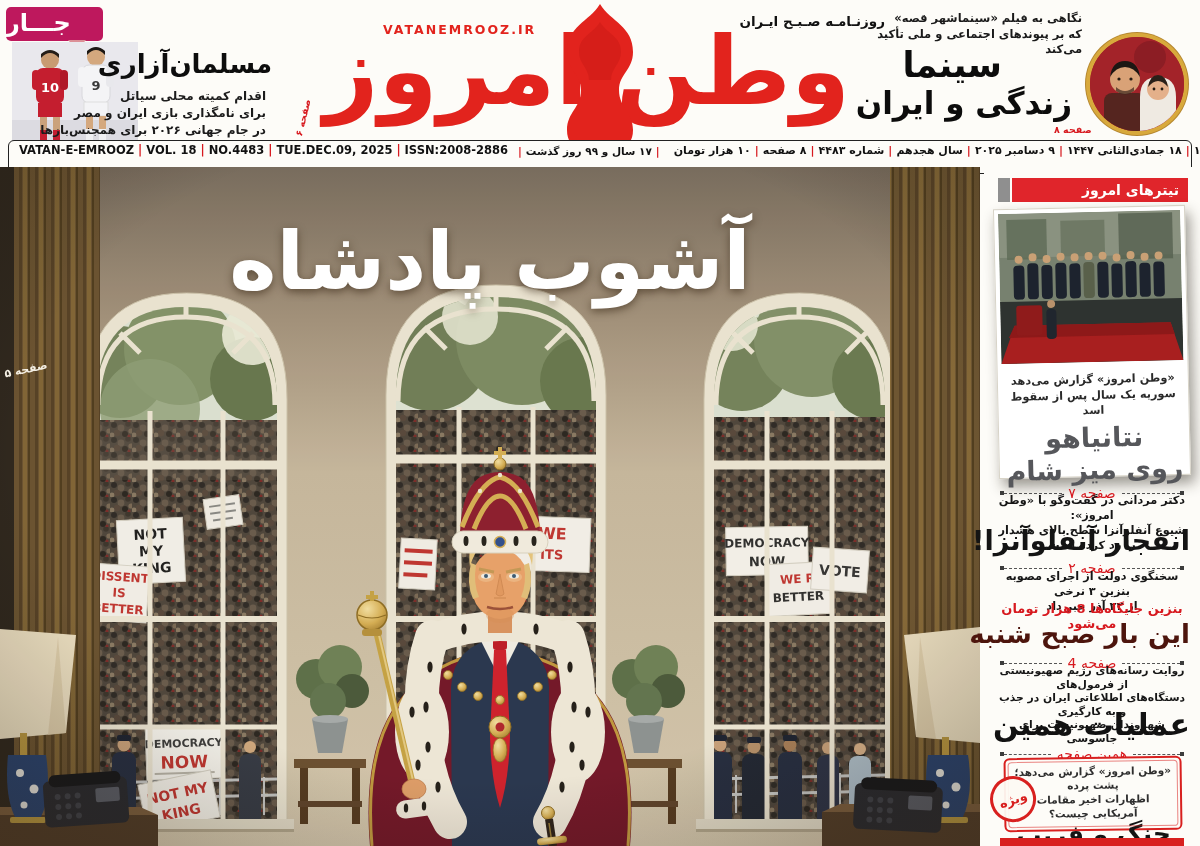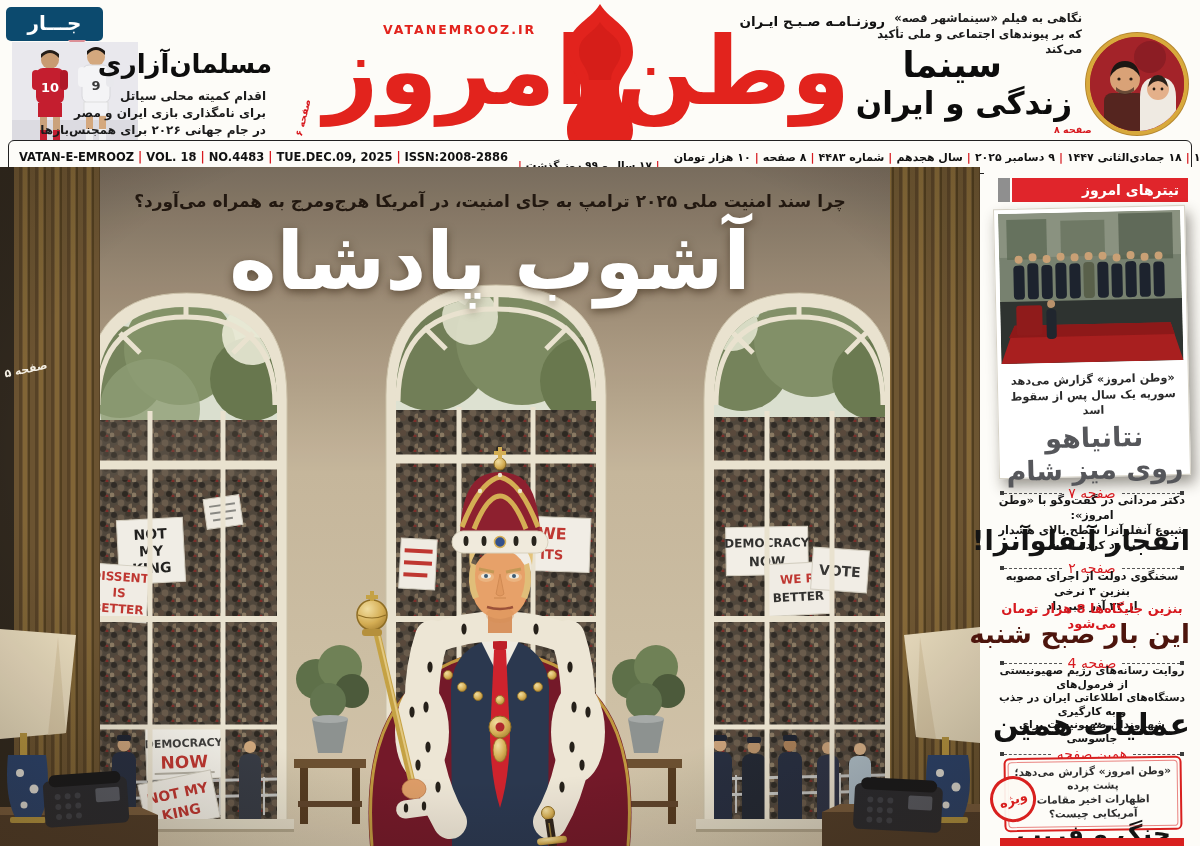--- a/index.html
+++ b/index.html
@@ -3,42 +3,42 @@
 <meta charset="utf-8">
 <style>
   html,body{margin:0;padding:0;background:#e9e7e2;}
   *{box-sizing:border-box;}
   .page{position:relative;width:1200px;height:846px;background:#fdfcf8;overflow:hidden;
         font-family:"DejaVu Sans",sans-serif;color:#111;}
   .abs{position:absolute;}
   .fa{direction:rtl;}
 
   
-  .promo{left:6px;top:7px;width:97px;height:34px;background:#0c4a6e;border-radius:5px;
-         color:#fff;font-size:20px;font-weight:bold;text-align:center;line-height:33px;}
+  .promo{left:6px;top:7px;width:97px;height:34px;background:#be185d;border-radius:5px;
+         color:#fff;font-size:24px;font-weight:bold;text-align:left;line-height:33px;}
   .promo:after{content:"";position:absolute;left:62px;bottom:-9px;border-left:9px solid transparent;
          border-right:9px solid transparent;border-top:10px solid #dc9097;}
   .soccer{left:12px;top:42px;width:126px;height:100px;background:#e9e8ed;overflow:hidden;}
   .page6{left:284px;top:112px;color:#d7191f;font-size:9.5px;font-weight:bold;transform:rotate(-76deg);transform-origin:center;}
   .lstitle{left:110px;top:49px;width:162px;text-align:right;font-size:26px;font-weight:bold;color:#0d0d0d;white-space:nowrap;}
   .lskick{left:40px;top:88px;width:226px;text-align:right;font-size:12px;font-weight:bold;line-height:17px;color:#1c1c1c;}
   .site{left:383px;top:22px;color:#e2231d;font-size:12.5px;font-weight:bold;letter-spacing:2px;}
   .tagline{left:645px;top:13px;width:240px;text-align:right;font-size:13.5px;font-weight:bold;color:#111;}
   .logoword{top:24px;font-size:95px;line-height:1;font-weight:bold;color:#e2231d;white-space:nowrap;}
   .lw-right{left:616px;width:270px;text-align:left;}
   .lw-left{left:306px;width:282px;text-align:right;}
   .ornament{left:563px;top:4px;}
   .cinkick{left:850px;top:11px;width:232px;text-align:right;font-size:11.5px;font-weight:bold;line-height:15.5px;color:#1a1a1a;}
   .cint1{left:700px;top:45px;width:302px;text-align:right;font-size:35px;font-weight:bold;color:#0c0c0c;}
   .cint2{left:700px;top:85px;width:372px;text-align:right;font-size:31px;font-weight:bold;color:#0c0c0c;}
   .page8{left:1054px;top:124px;color:#d7191f;font-size:9.5px;font-weight:bold;}
   .circphoto{left:1086px;top:33px;width:102px;height:102px;border-radius:50%;border:4px solid #d8a93c;
              overflow:hidden;background:#a32329;box-shadow:0 0 0 1px #b4862f;}
   .metabar{left:8px;top:140px;width:1184px;height:25px;border:1.5px solid #222;border-radius:6px;
-           display:flex;align-items:center;padding:16px 10px;background:#fdfcf8;}
+           display:flex;align-items:flex-end;padding:16px 10px;background:#fdfcf8;}
   .meta-en{font-size:11.5px;font-weight:bold;color:#111;white-space:nowrap;}
   .meta-center{font-size:10.5px;font-weight:bold;margin:16px 10px 0 6px;white-space:nowrap;direction:rtl;}
   .meta-fa{margin-left:auto;font-size:11px;font-weight:bold;direction:rtl;white-space:nowrap;}
   .pipe{color:#d7191f;margin:0 4px;font-weight:bold;}
 
   
   .mainimg{left:0;top:167px;width:980px;height:679px;overflow:hidden;}
   .mkick{left:0;top:24px;width:980px;text-align:center;font-size:17px;font-weight:bold;color:#221810;}
   .mtitle{left:0;top:48px;width:980px;text-align:center;font-size:80px;font-weight:bold;color:#fff;
           text-shadow:0 3px 8px rgba(55,38,20,.6);}
@@ -575,21 +575,20 @@
         <circle cx="870" cy="654" r="3"></circle>
             <circle cx="880" cy="654" r="3"></circle>
             <circle cx="890" cy="654" r="3"></circle>
           </g>
       </g>
 
       <rect width="980" height="679" fill="url(#vigG)"></rect>
       <rect width="980" height="679" fill="#8a6f4e" opacity="0.05"></rect>
     </svg>
 
-    <div class="abs mkick fa">چرا سند امنیت ملی ۲۰۲۵ ترامپ به جای امنیت، در آمریکا هرج‌ومرج به همراه می‌آورد؟</div>
     <div class="abs mtitle fa">آشوب پادشاه</div>
     <span class="abs page5 fa">صفحه ۵</span>
   </section>
 
   <aside class="abs sidebar">
     <div class="abs sb-head">
       <div class="gsq"></div>
       <div class="rbar">تیترهای امروز</div>
     </div>
 

